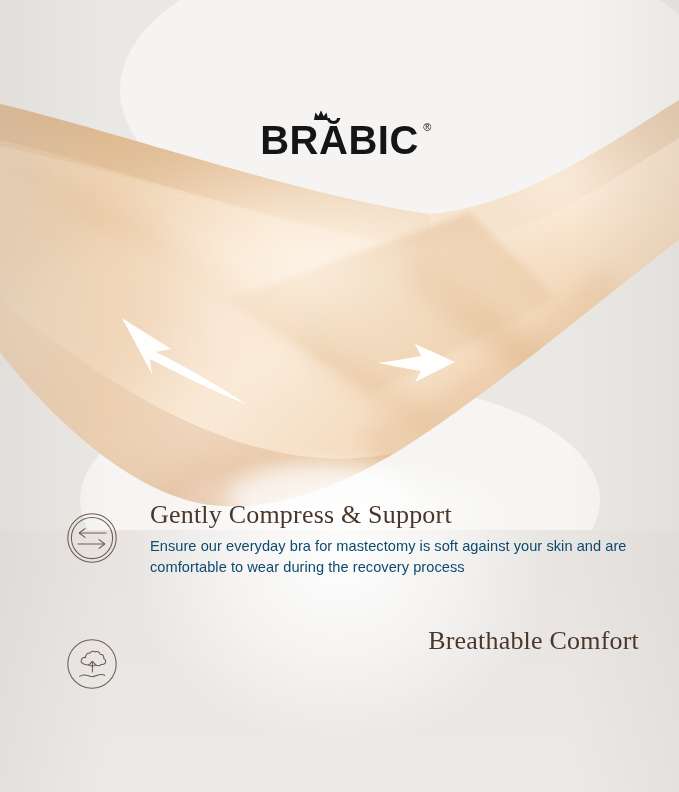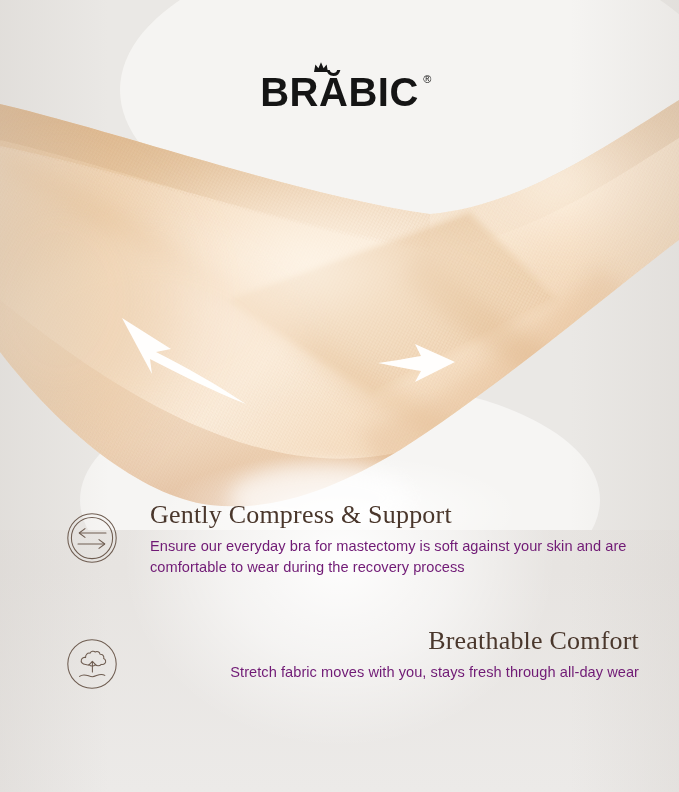--- a/index.html
+++ b/index.html
@@ -56,20 +56,21 @@
   }
   .logo {
     display: inline-block;
     position: relative;
     font-family: "Liberation Sans", sans-serif;
     font-size: 40px;
     font-weight: 700;
     letter-spacing: 0.5px;
     color: #151515;
     line-height: 1;
+    margin-top: 48px;
   }
   .logo .crown {
     position: absolute;
     left: 53px;
     top: -11px;
     width: 16px;
     height: 12px;
   }
   .logo .reg {
     position: absolute;
@@ -109,21 +110,21 @@
     font-weight: 400;
     color: #4a372c;
     line-height: 1.18;
     margin: 0 0 5px 0;
     letter-spacing: 0.2px;
   }
   .feat-desc {
     font-family: "Liberation Sans", sans-serif;
     font-size: 14.6px;
     font-weight: 400;
-    color: #701a75;
+    color: #0c4a6e;
     line-height: 1.48;
     margin: 0;
     letter-spacing: 0.05px;
   }
 </style>
 </head>
 <body>
 
 <div id="page">
 
@@ -326,18 +327,17 @@
             <polyline points="22.7,27.1 26.4,23.3 30.1,27.1"></polyline>
 
             <path d="M13.6,38.4
                      C18.4,34.6 22.6,38.8 26.4,38.8
                      C30.2,38.8 34.0,34.2 38.8,37.4"></path>
           </g>
         </svg>
       </div>
       <div class="feat-body">
         <h3 class="feat-title">Breathable Comfort</h3>
-        <p class="feat-desc">Stretch fabric moves with you, stays fresh through all-day wear</p>
       </div>
     </div>
 
   </div>
 </div>
 
 </body></html>

